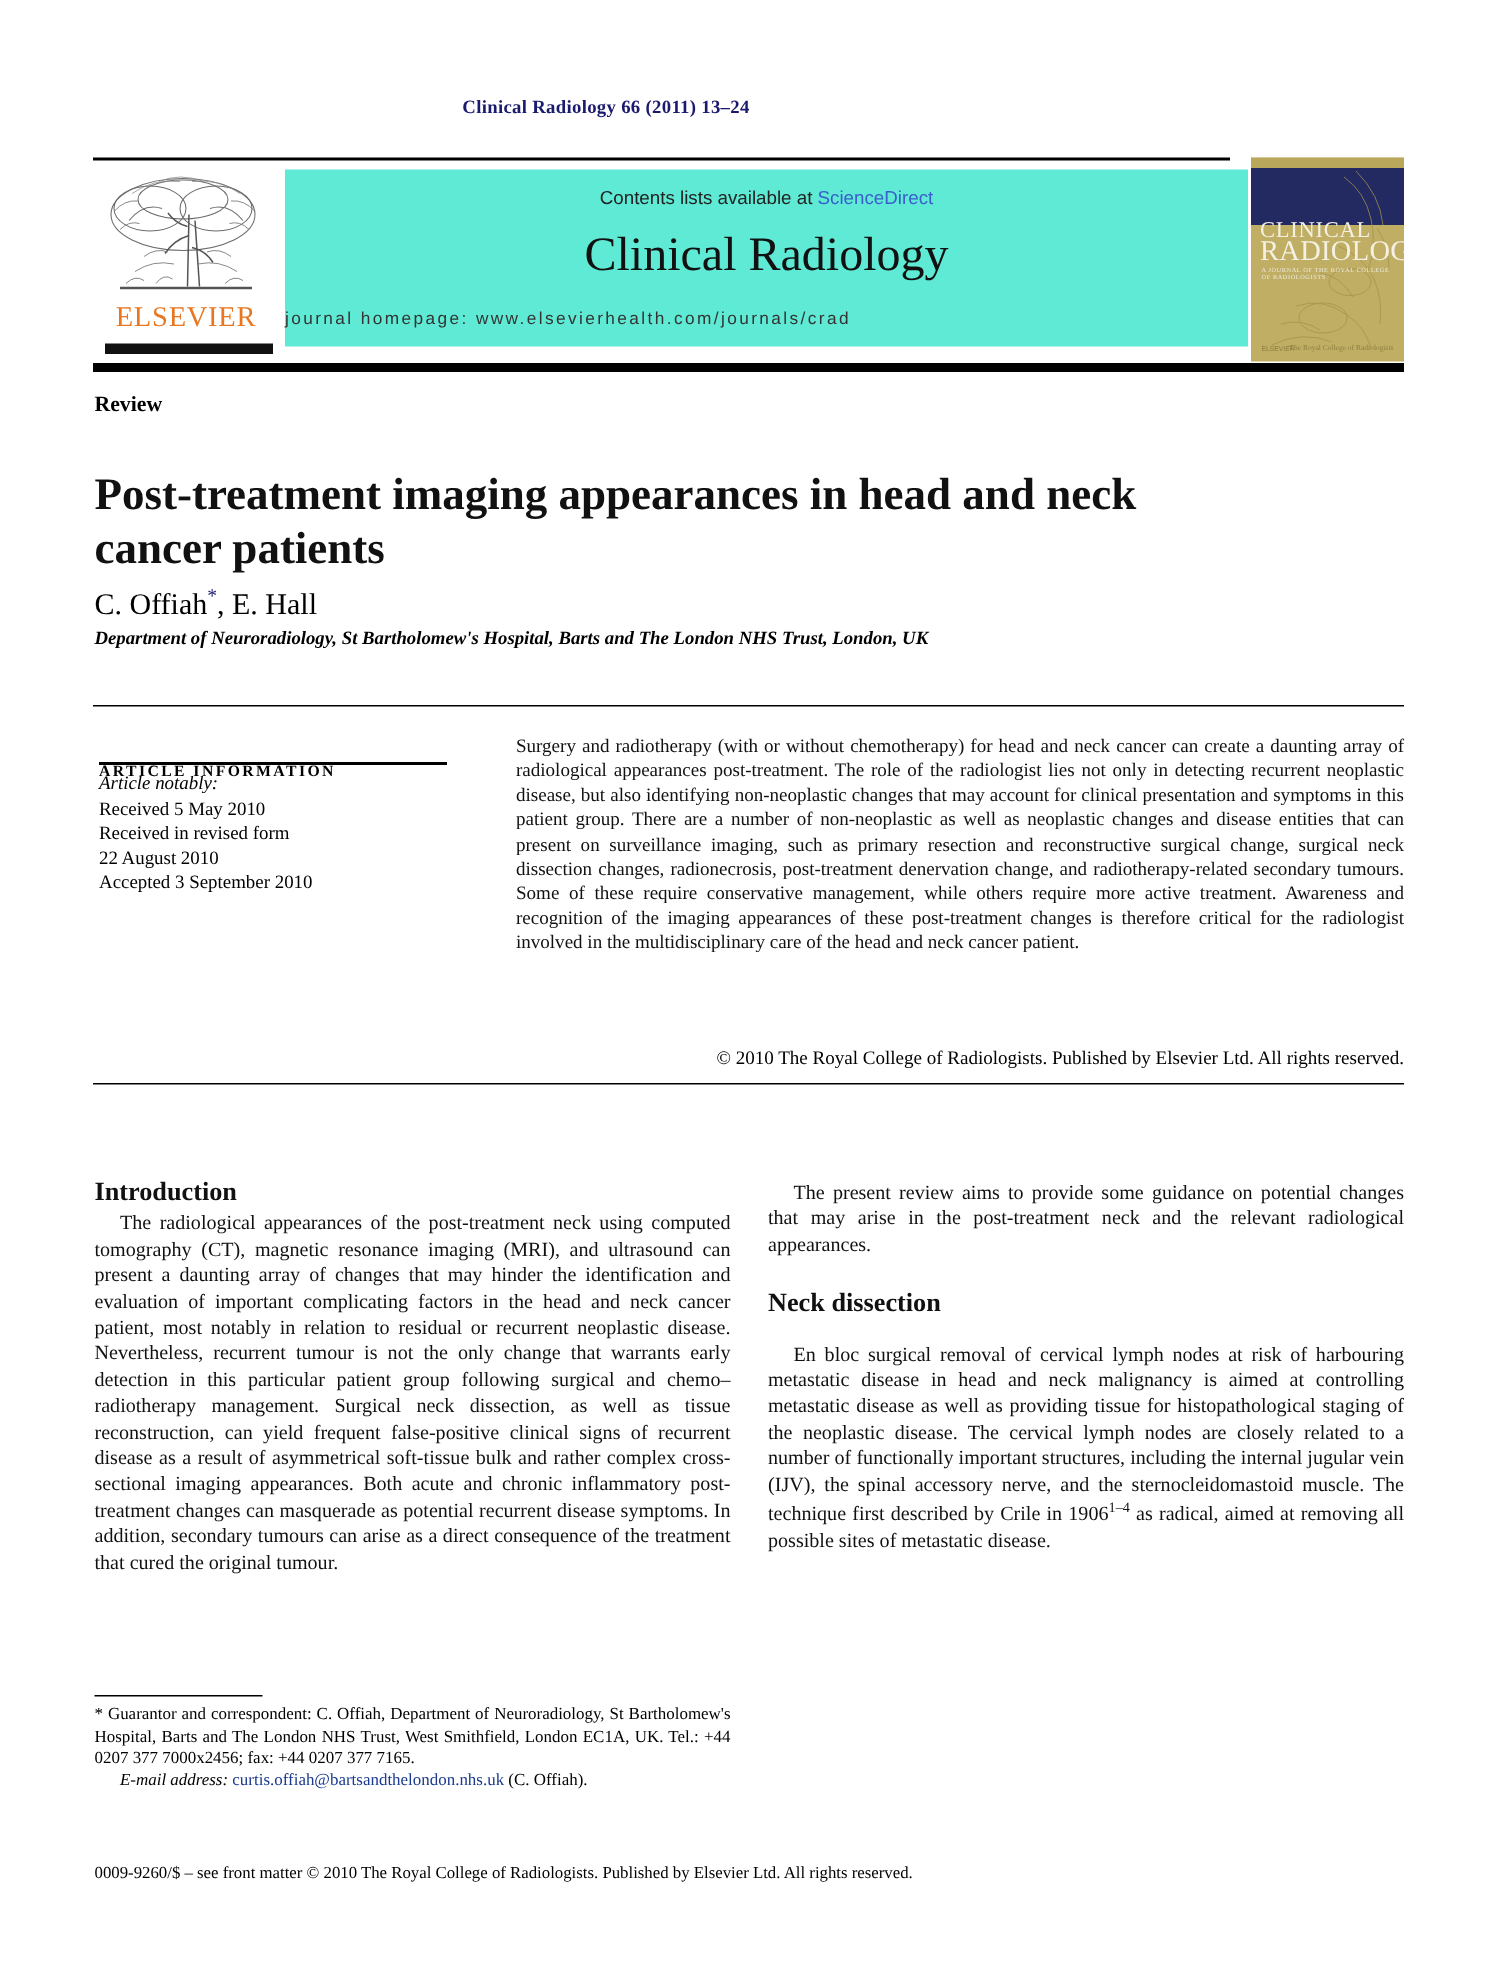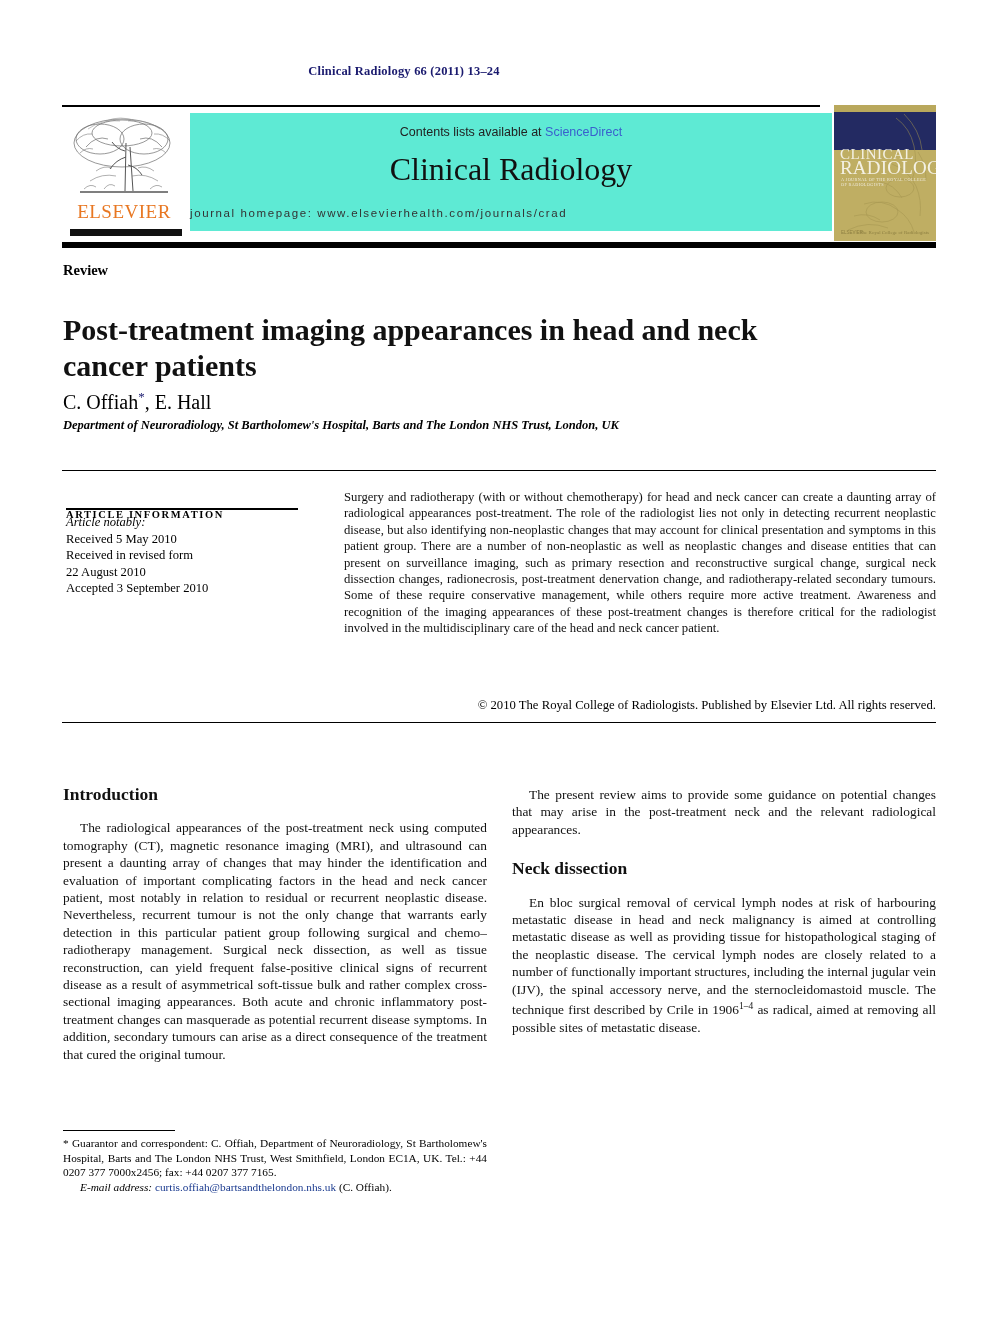--- a/index.html
+++ b/index.html
@@ -307,21 +307,21 @@
     line-height: 17.4px;
     text-align: justify;
     color: #111;
   }
   .col-left  { left: 63px; }
   .col-right { left: 512px; }
   .sec-head {
     font-family: "Liberation Serif", serif;
     font-weight: bold;
     font-size: 17.5px;
-    margin: 0 0 16px 0;
+    margin: 0 0 3px 0;
     text-align: left;
   }
   .col p {
     margin: 0;
     text-indent: 17px;
   }
   .col p.cont { text-indent: 0; }
   .sec-head-2 {
     font-family: "Liberation Serif", serif;
     font-weight: bold;
@@ -499,13 +499,14 @@
 <div class="footnote">
   <span>* Guarantor and correspondent: C. Offiah, Department of Neuroradiology, St Bartholomew's Hospital, Barts and The London NHS Trust, West Smithfield, London EC1A, UK. Tel.: +44 0207 377 7000x2456; fax: +44 0207 377 7165.</span>
   <div class="mail-line">
     <span class="email-label">E-mail address:</span>
     <span class="link">curtis.offiah@bartsandthelondon.nhs.uk</span>
     <span>(C. Offiah).</span>
   </div>
 </div>
 
 <div class="colophon">
+  <div>0009-9260/$ – see front matter © 2010 The Royal College of Radiologists. Published by Elsevier Ltd. All rights reserved.</div>
 </div>
 
 </body></html>

